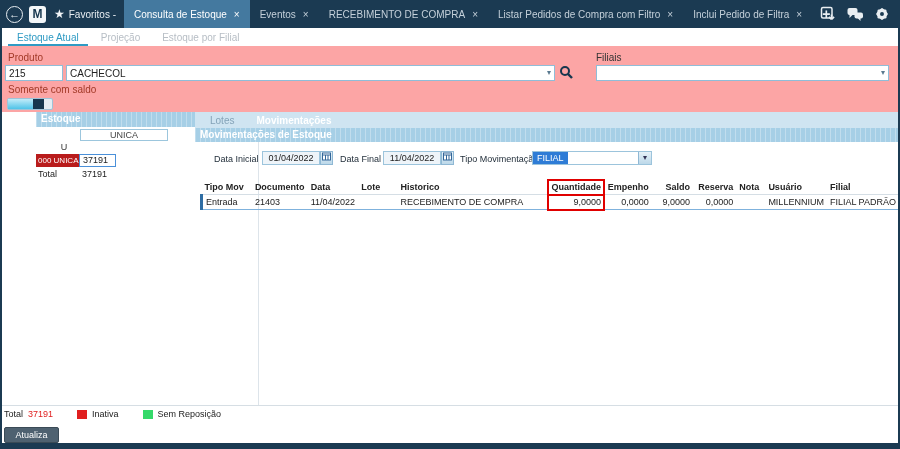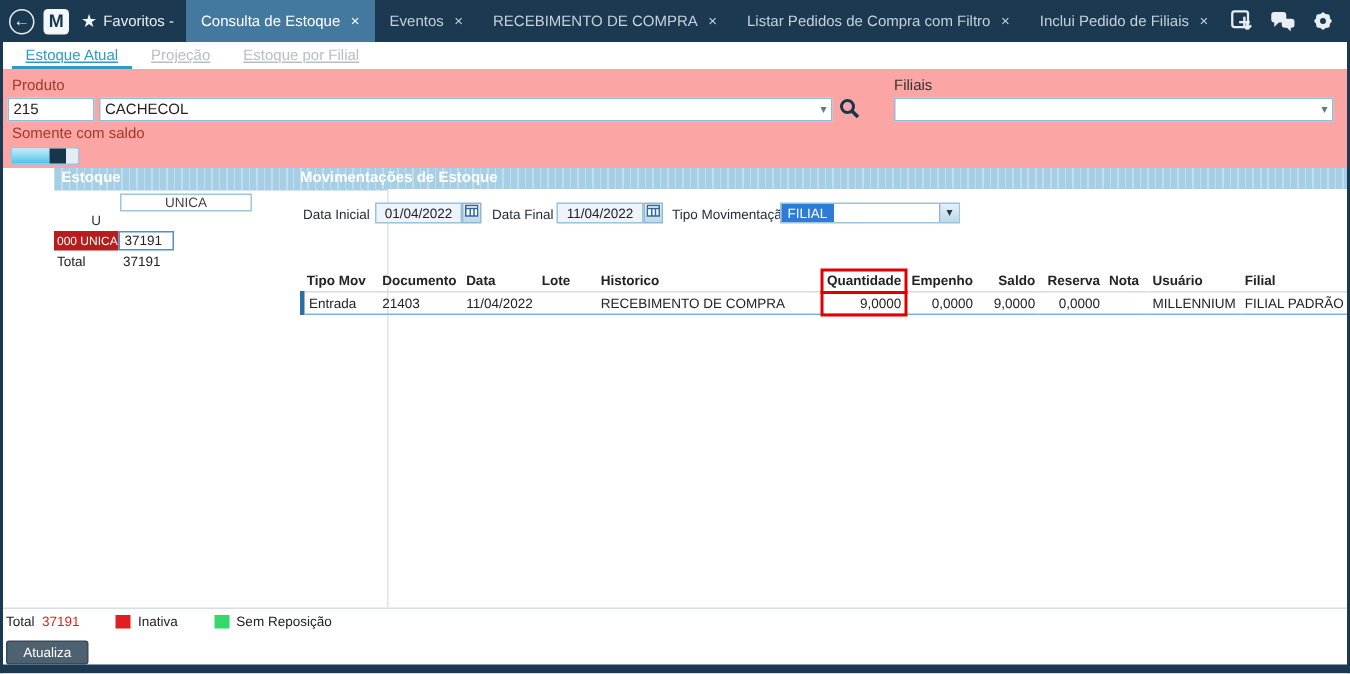--- a/index.html
+++ b/index.html
@@ -17,21 +17,21 @@
   .ttab { display:flex; align-items:center; gap:7px; padding:0 10px; color:#c4d0da; font-size:10px; white-space:nowrap; }
   .ttab .x { color:#c4d0da; font-size:10px; }
   .ttab.active { background:#44799f; color:#fff; }
   .ttab.active .x { color:#fff; }
   .plus { display:flex; align-items:center; padding:0 10px; color:#e9eef2; font-size:14px; font-weight:bold; }
   .ricons { margin-left:auto; display:flex; align-items:center; gap:9px; padding-right:9px; }
   .ricon { width:18px; height:18px; }
 
   
   .viewtabs { position:absolute; top:28px; left:0; right:0; height:18px; background:#fff; display:flex; align-items:flex-end; gap:4px; padding-left:8px; z-index:55; }
-  .vtab { font-size:10px; padding:2px 9px 3px; color:#b7bec5;text-decoration:underline; }
+  .vtab { font-size:10px; padding:2px 9px 3px; color:#b7bec5; }
   .vtab.active { color:#2f9bc4; border-bottom:2px solid #2f9bc4; padding-bottom:1px; }
 
   
   .form { position:absolute; top:46px; left:0; right:0; height:66px; background:#fca5a5; z-index:10; }
   .lbl-red { color:#a23a28; font-size:10px; position:absolute; }
   .lbl-dark { color:#333; font-size:10px; position:absolute; }
   .inbox { position:absolute; border:1px solid #8fbdd8; background:#fff; height:16px; font-size:10px; color:#222; padding:1px 3px; }
   input.inbox { outline:none; }
   .combo { display:flex; align-items:center; }
   .combo .val { flex:1; overflow:hidden; white-space:nowrap; }
@@ -50,21 +50,21 @@
   .color-chip { position:absolute; left:0; top:42px; width:43px; height:13px; background:#b91c1c; color:#fff; font-size:8px; line-height:13px; padding-left:2px; white-space:nowrap; overflow:hidden; }
   .color-val { position:absolute; left:43px; top:42px; width:37px; height:13px; border:1px solid #4a90d9; font-size:9px; color:#222; line-height:11px; padding-left:3px; }
   .tot-lbl { position:absolute; left:2px; top:57px; font-size:9px; color:#222; }
   .tot-val { position:absolute; left:46px; top:57px; font-size:9px; color:#222; }
 
   .right-panel { position:absolute; left:195px; right:0; top:0; height:100%; }
   .rtabs { height:16px; background:#cfe4f1; display:flex; align-items:center; padding-left:6px; gap:4px; }
   .rtab { font-size:10px; color:#84a3b8; padding:1px 9px; }
   .rtab.active { color:#fff; font-weight:bold; }
   .rp-head { height:14px; background:#a6cfe6; background-image:repeating-linear-gradient(90deg, rgba(255,255,255,.30) 0 1px, transparent 1px 5px); color:#fff; font-size:10px; font-weight:bold; padding:0 5px; line-height:14px; }
-  .filterrow { position:relative; height:38px; }
+  .filterrow { position:relative; height:38px;margin-left:12px; }
   .flabel { position:absolute; top:12px; font-size:9px; color:#1d2a36; }
   .fbox { position:absolute; top:9px; height:14px; border:1px solid #9cc4dc; background:#eef4f9; font-size:9px; color:#222; text-align:center; line-height:12px; }
   .fbtn { position:absolute; top:9px; width:13px; height:14px; border:1px solid #8fb8d4; background:linear-gradient(#e6f1f8,#bcd8e9); text-align:center; font-size:8px; line-height:12px; color:#335; }
   .fselect { position:absolute; top:9px; left:325px; width:120px; height:14px; border:1px solid #9cc4dc; background:#fff; display:flex; align-items:center; }
   .fselect .sel { background:#2e7cd6; color:#fff; font-size:9px; padding:0 4px; line-height:12px; }
   .fselect .sbtn { margin-left:auto; width:13px; height:12px; border-left:1px solid #8fb8d4; background:linear-gradient(#e6f1f8,#bcd8e9); text-align:center; font-size:8px; line-height:11px; color:#335; }
 
   table.mov { position:absolute; left:5px; top:68px; border-collapse:collapse; table-layout:fixed; }
   table.mov th { font-size:9px; font-weight:bold; color:#222; text-align:left; padding:2px 3px; border-bottom:1px solid #d5dee5; white-space:nowrap; overflow:hidden; }
   table.mov td { font-size:9px; color:#222; padding:2px 3px; white-space:nowrap; overflow:hidden; }
@@ -112,21 +112,21 @@
       </div>
       <div class="ttab">
         <span>RECEBIMENTO DE COMPRA</span>
         <span class="x">×</span>
       </div>
       <div class="ttab">
         <span>Listar Pedidos de Compra com Filtro</span>
         <span class="x">×</span>
       </div>
       <div class="ttab">
-        <span>Inclui Pedido de Filiais</span>
+        <span>Inclui Pedido de Filtra</span>
         <span class="x">×</span>
       </div>
       <div class="plus">
           <span>+</span>
         </div>
     </div>
     <div class="ricons">
       <svg class="ricon" viewBox="0 0 18 18">
         <rect x="2.5" y="2.5" width="10.5" height="10.5" rx="1.5" fill="none" stroke="#e9eef2" stroke-width="1.5"></rect>
         <path d="M12.5 9.5 v5 M12.5 14.5 l-2.6-2.6 M12.5 14.5 l2.6-2.6" fill="none" stroke="#e9eef2" stroke-width="1.6"></path>
@@ -181,20 +181,24 @@
       <div class="panel-head">Estoque</div>
       <div class="unica-hdr">UNICA</div>
       <div class="u-hdr">U</div>
       <div class="color-chip">000 UNICA</div>
       <div class="color-val">37191</div>
       <span class="tot-lbl">Total</span>
       <span class="tot-val">37191</span>
     </div>
 
     <div class="right-panel">
+      <div class="rtabs">
+        <div class="rtab">Lotes</div>
+        <div class="rtab active">Movimentações</div>
+      </div>
       <div class="rp-head">Movimentações de Estoque</div>
 
       <div class="filterrow">
         <span class="flabel" style="left:7px;">Data Inicial</span>
         <div class="fbox" style="left:55px; width:58px;">01/04/2022</div>
         <div class="fbtn" style="left:113px;">
           <svg width="9" height="9" viewBox="0 0 9 9">
               <rect x="0.5" y="1" width="8" height="7" fill="#fff" stroke="#336699"></rect>
               <line x1="0.5" y1="3" x2="8.5" y2="3" stroke="#336699"></line>
               <line x1="3.5" y1="3" x2="3.5" y2="8" stroke="#336699"></line>

